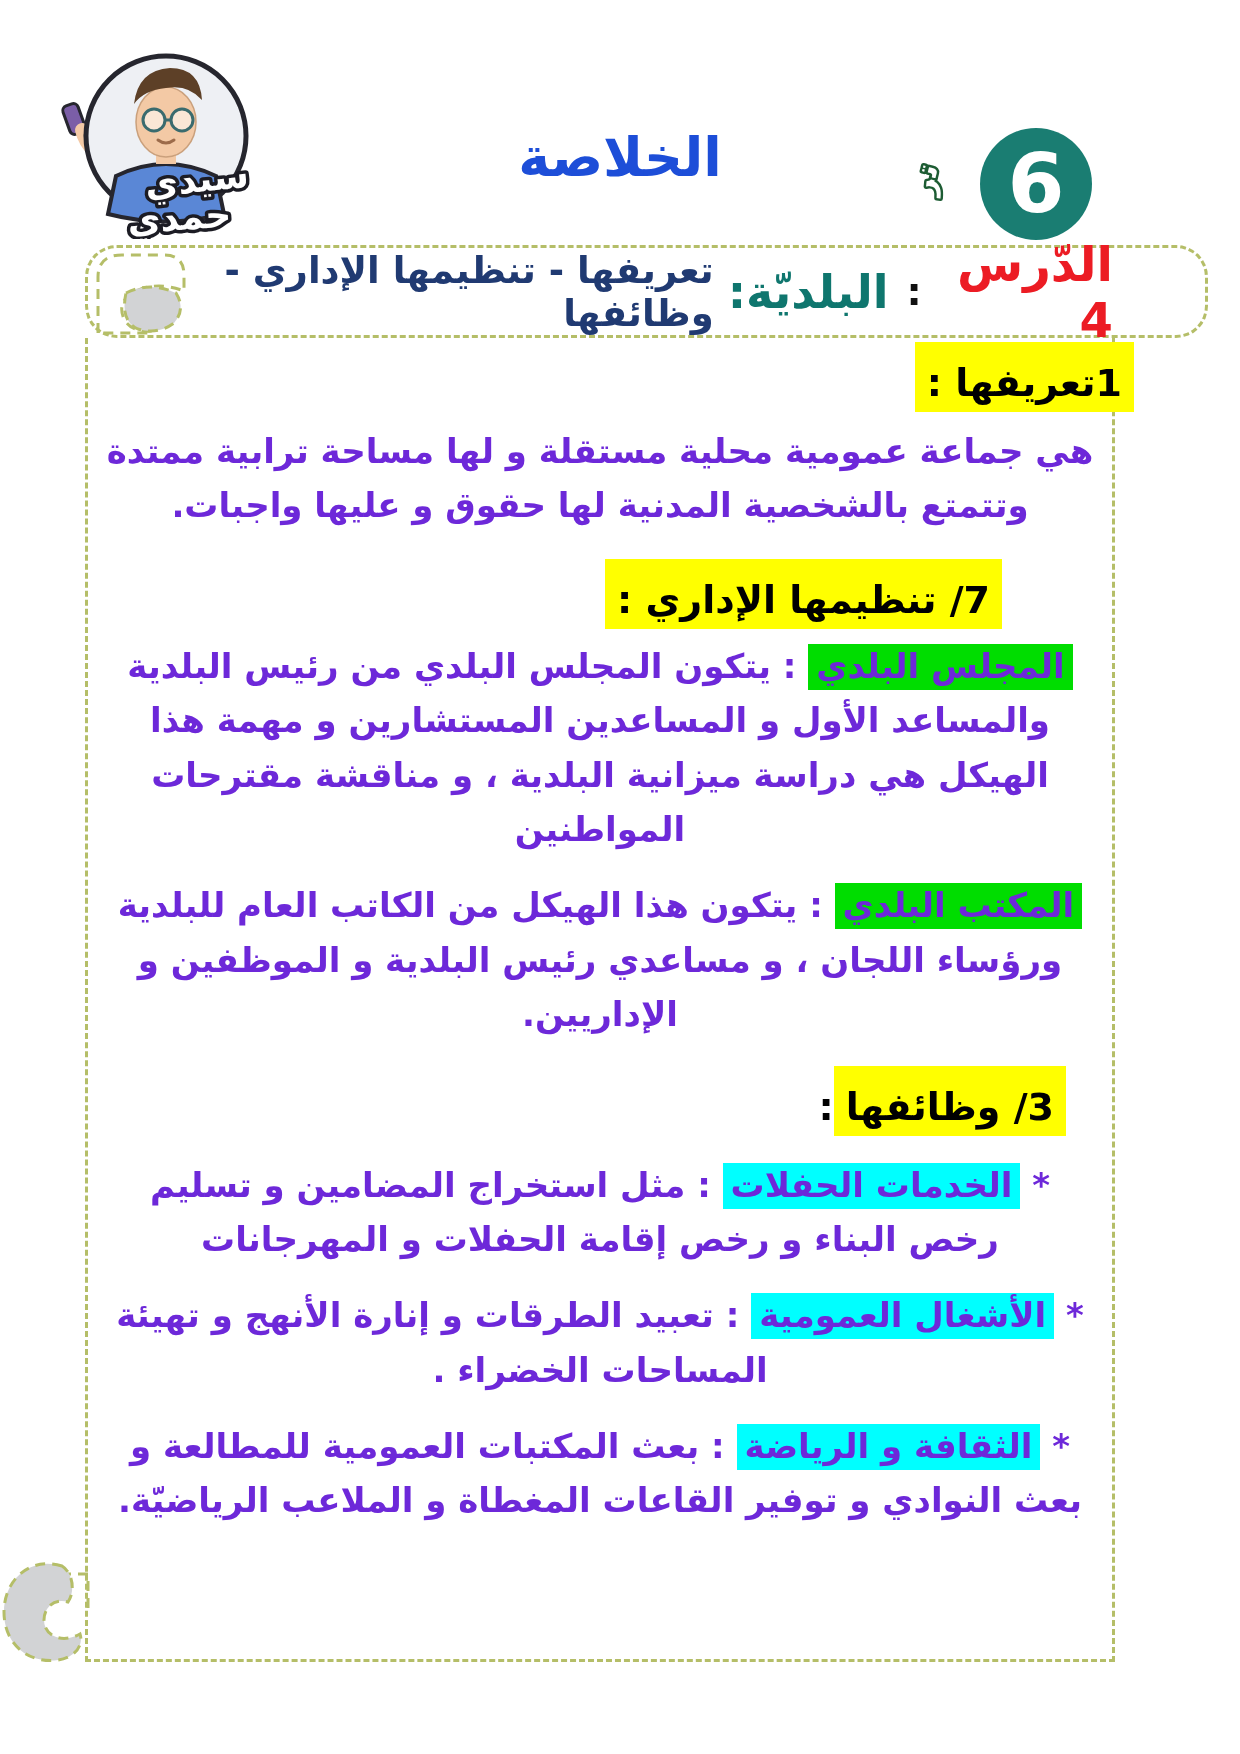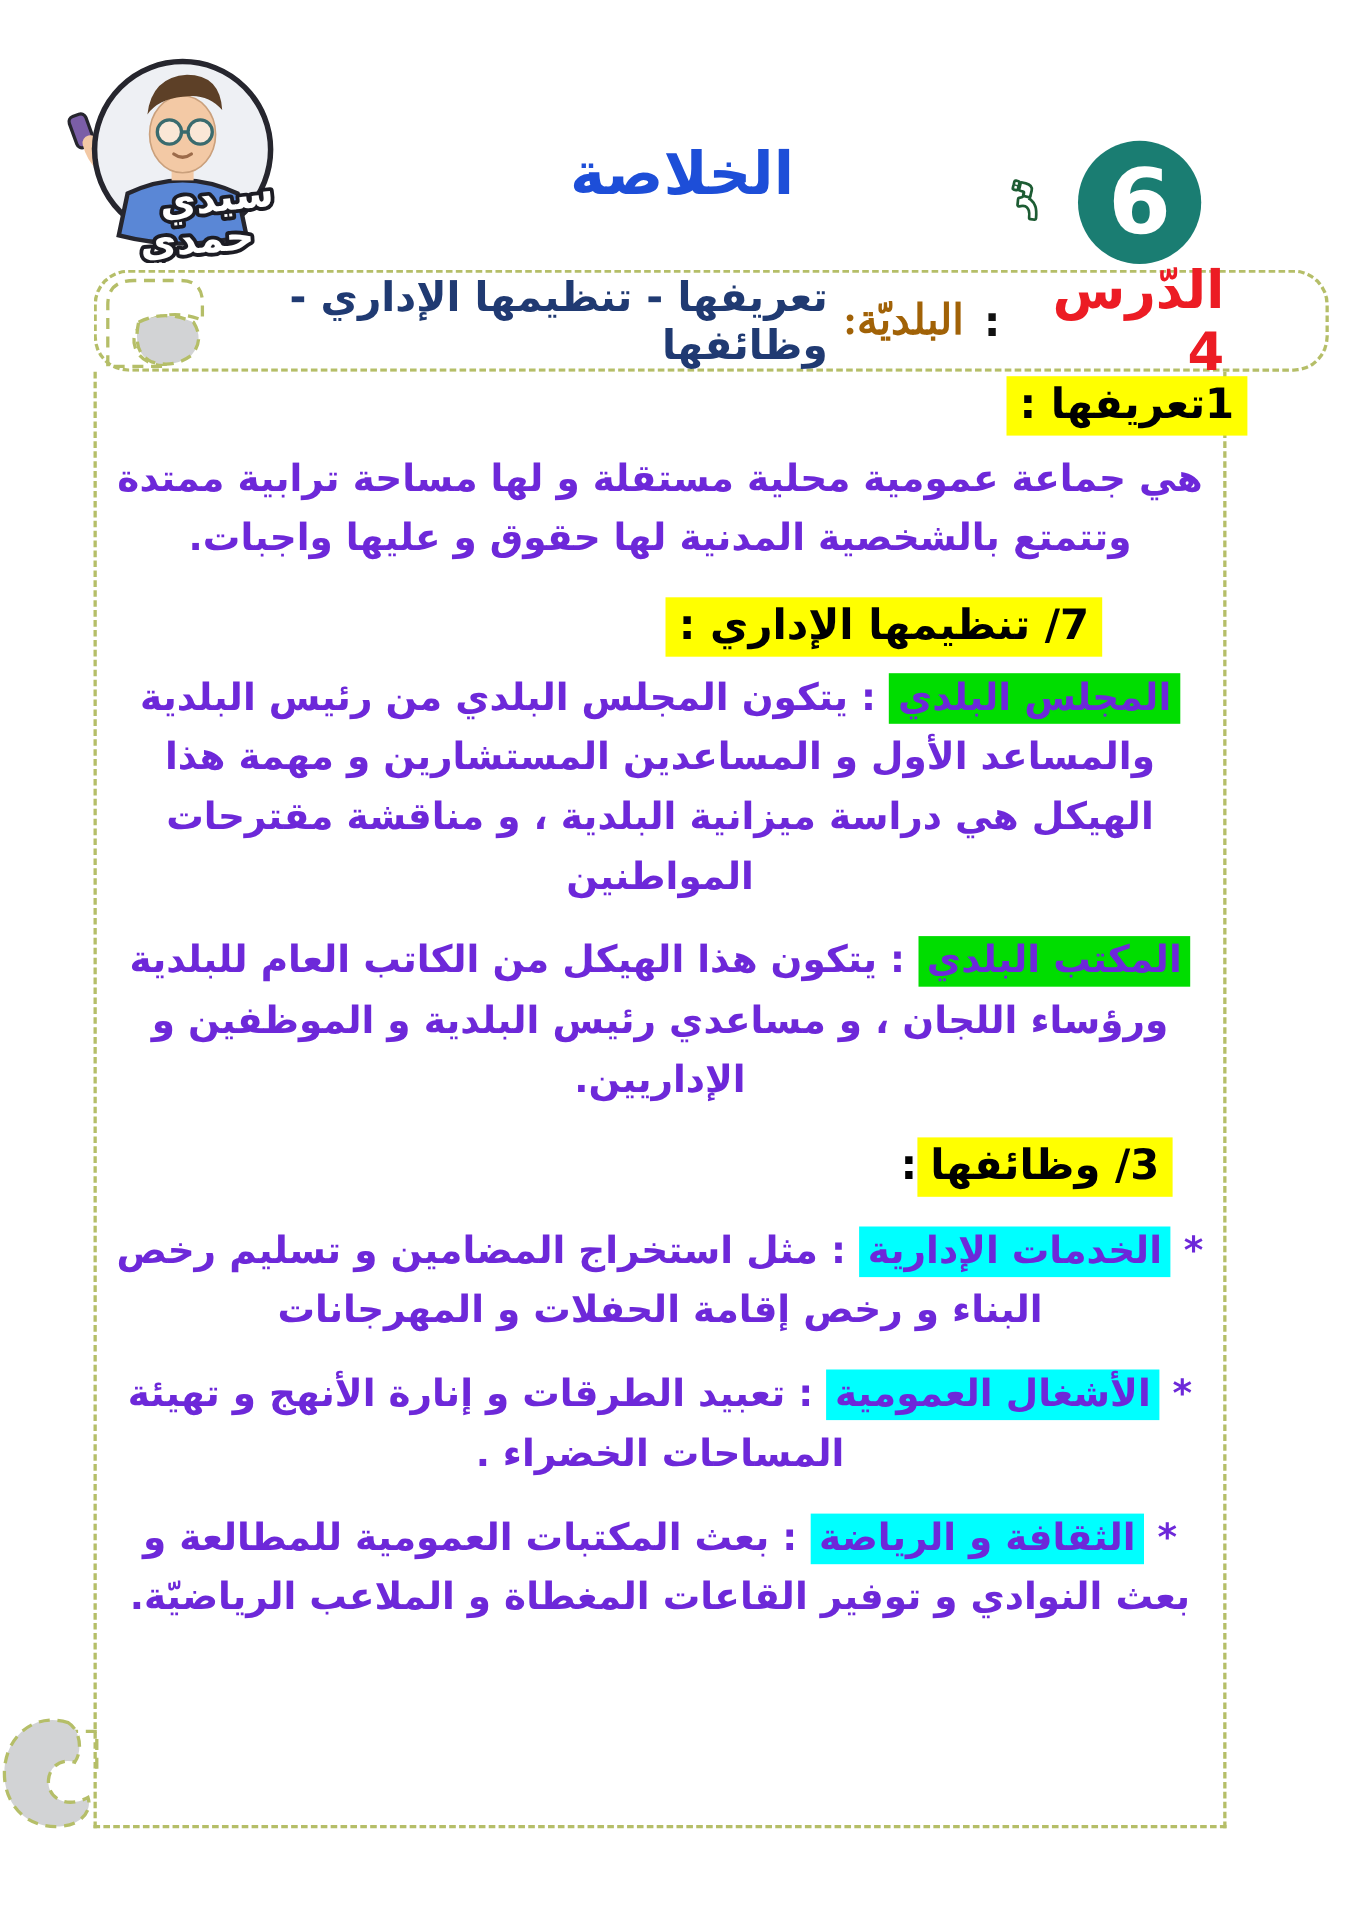--- a/index.html
+++ b/index.html
@@ -21,34 +21,34 @@
 
   
   .title-box{
     position:absolute; left:85px; top:245px; width:1123px; height:93px;
     border:3px dashed #b5be68; border-radius:32px;
     display:flex; align-items:center; justify-content:flex-start;
     padding:0 92px 0 20px; background:#fff;
   }
   .title-box .lesson-label{ color:#ec1c24; font-size:48px; font-weight:bold; }
   .title-box .lesson-label-colon{ color:#111; font-size:38px; font-weight:bold; margin-left:18px; }
-  .title-box .lesson-topic{ color:#a16207; font-size:38px; font-weight:bold; margin-left:14px;font-family:Liberation Serif, serif; }
+  .title-box .lesson-topic{ color:#0f766e; font-size:46px; font-weight:bold; margin-left:14px; }
   .title-box .lesson-subtitle{ color:#203a72; font-size:37px; font-weight:bold; }
 
   .curl-top{ position:absolute; left:88px; top:247px; width:110px; height:92px; pointer-events:none; }
   .curl-bottom{ position:absolute; left:0px; top:1560px; width:105px; height:110px; pointer-events:none; }
 
   
   .content-box{
     position:absolute; left:85px; top:338px; width:1030px; height:1324px;
     border:3px dashed #b5be68; border-top:none;
     padding:2px 14px 0 14px; background:#fff;
   }
   .heading{ text-align:right; font-size:38px; font-weight:bold; color:#000; }
-  .hl-yellow{ background:#ffff00; display:inline-block; padding:3px 12px 7px 12px; }
+  .hl-yellow{ background:#ffff00; display:inline-block; padding:19px 12px 7px 12px; }
   .hl-green{ background:#00dd00; padding:2px 8px 4px 8px; }
   .hl-cyan{ background:#00ffff; padding:2px 8px 4px 8px; }
 
   .s1{ margin-top:2px; }
   .s1 .hl-yellow{ position:relative; right:-36px; }
   .s2{ margin-top:26px; margin-left:0; padding-left:0; padding-right:96px; }
   .s3{ margin-top:24px; padding-right:32px; }
   .s3 .colon-out{ font-size:38px; font-weight:bold; color:#000; }
 
   .para{
@@ -144,21 +144,21 @@
     <p class="para p-office">
       <span class="hl-green">المكتب البلدي</span><span> : يتكون هذا الهيكل من الكاتب العام للبلدية ورؤساء اللجان ، و مساعدي رئيس البلدية و الموظفين و الإداريين.</span>
     </p>
 
     <div class="heading s3">
       <span class="hl-yellow">3/ وظائفها</span><span class="colon-out">:</span>
     </div>
 
     <p class="para func-item">
       <span class="star">*</span>
-      <span class="hl-cyan">الخدمات الإدارية</span><span> : مثل استخراج المضامين و تسليم رخص البناء و رخص إقامة الحفلات و المهرجانات</span>
+      <span class="hl-cyan">الخدمات الحفلات</span><span> : مثل استخراج المضامين و تسليم رخص البناء و رخص إقامة الحفلات و المهرجانات</span>
     </p>
 
     <p class="para func-item">
       <span class="star">*</span>
       <span class="hl-cyan">الأشغال العمومية</span><span> : تعبيد الطرقات و إنارة الأنهج و تهيئة المساحات الخضراء .</span>
     </p>
 
 
     <p class="para func-item">
       <span class="star">*</span>

